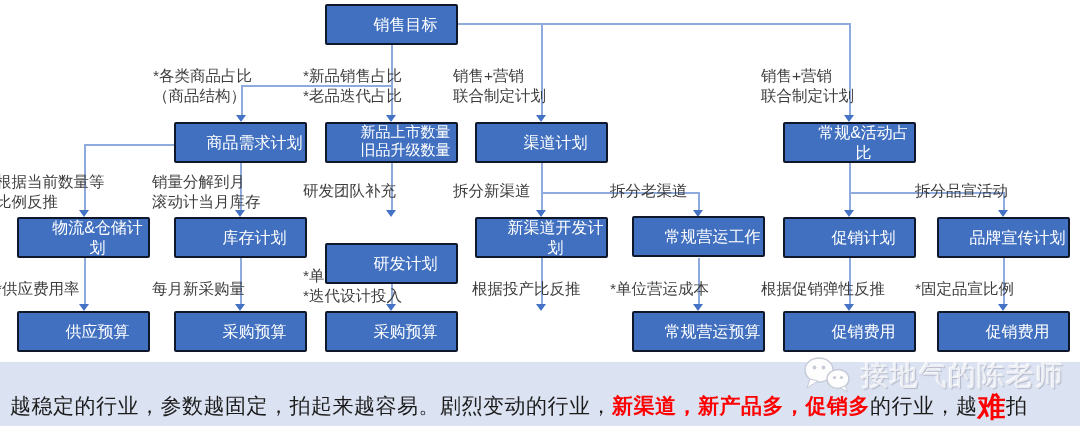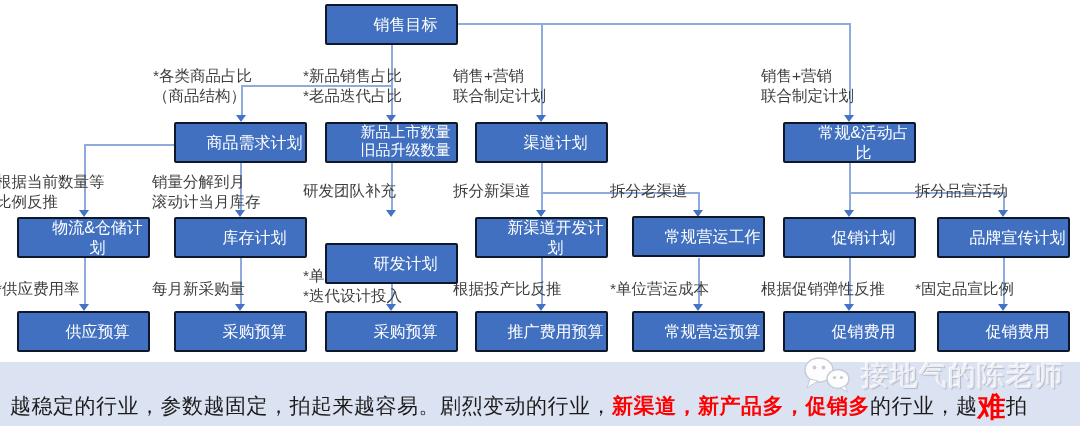--- a/index.html
+++ b/index.html
@@ -65,29 +65,28 @@
   <div class="node" style="left:325px;top:217px;margin-top:26px;">研发计划</div>
   <div class="node" style="left:475px;top:217px;">新渠道开发计划</div>
   <div class="node" style="left:632px;top:216px;font-family:Liberation Serif, serif;">常规营运工作</div>
   <div class="node" style="left:783px;top:217px;">促销计划</div>
   <div class="node" style="left:937px;top:217px;">品牌宣传计划</div>
 
   <div class="elabel" style="left:-4px;top:279px;">*供应费用率</div>
   <div class="elabel" style="left:152px;top:279px;">每月新采购量</div>
   <div class="elabel" style="left:303px;top:266px;">*单品研发投入
 *迭代设计投入</div>
-  <div class="elabel" style="left:453px;top:279px;">根据投产比反推</div>
+  <div class="elabel" style="left:472px;top:279px;">根据投产比反推</div>
   <div class="elabel" style="left:610px;top:279px;">*单位营运成本</div>
   <div class="elabel" style="left:761px;top:279px;">根据促销弹性反推</div>
   <div class="elabel" style="left:915px;top:279px;">*固定品宣比例</div>
 
   <div class="node" style="left:17px;top:311px;">供应预算</div>
   <div class="node" style="left:174px;top:311px;">采购预算</div>
   <div class="node" style="left:325px;top:311px;">采购预算</div>
-  <div class="node" style="left:475px;top:311px;">推广费用预算</div>
   <div class="node" style="left:632px;top:311px;">常规营运预算</div>
   <div class="node" style="left:783px;top:311px;">促销费用</div>
   <div class="node" style="left:937px;top:311px;">促销费用</div>
 
   <div class="hline" style="left:458px;top:23px;width:392px;"></div>
   <div class="vline" style="left:541px;top:23px;height:92px;"></div>
   <div class="vline" style="left:849px;top:23px;height:92px;"></div>
 
   <div class="vline" style="left:391px;top:45px;height:70px;"></div>
   <div class="hline" style="left:241px;top:85px;width:151px;"></div>

